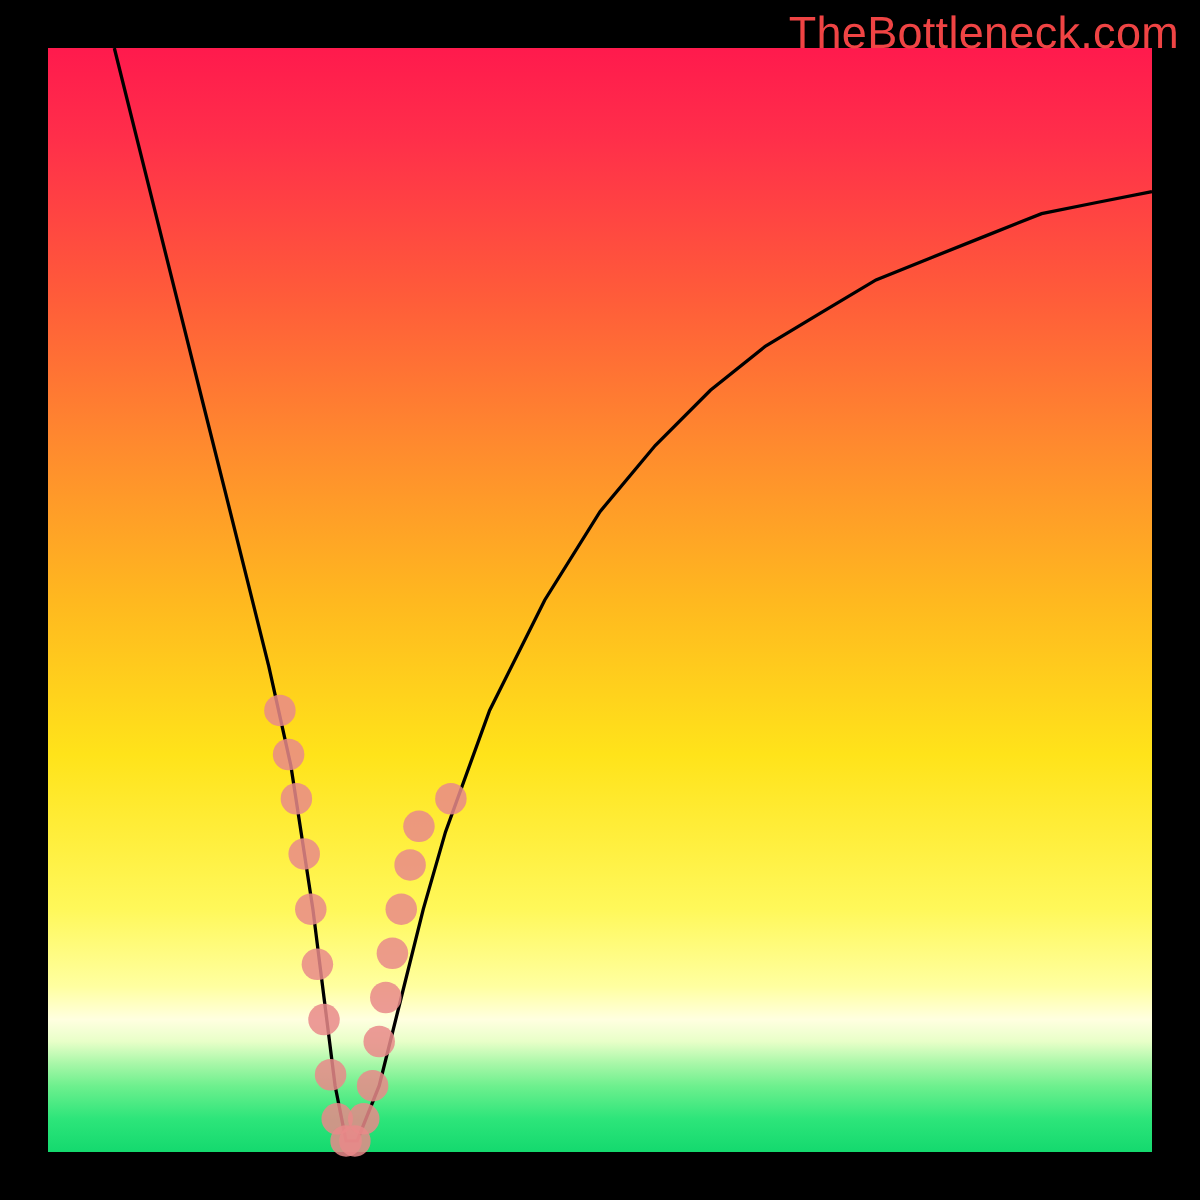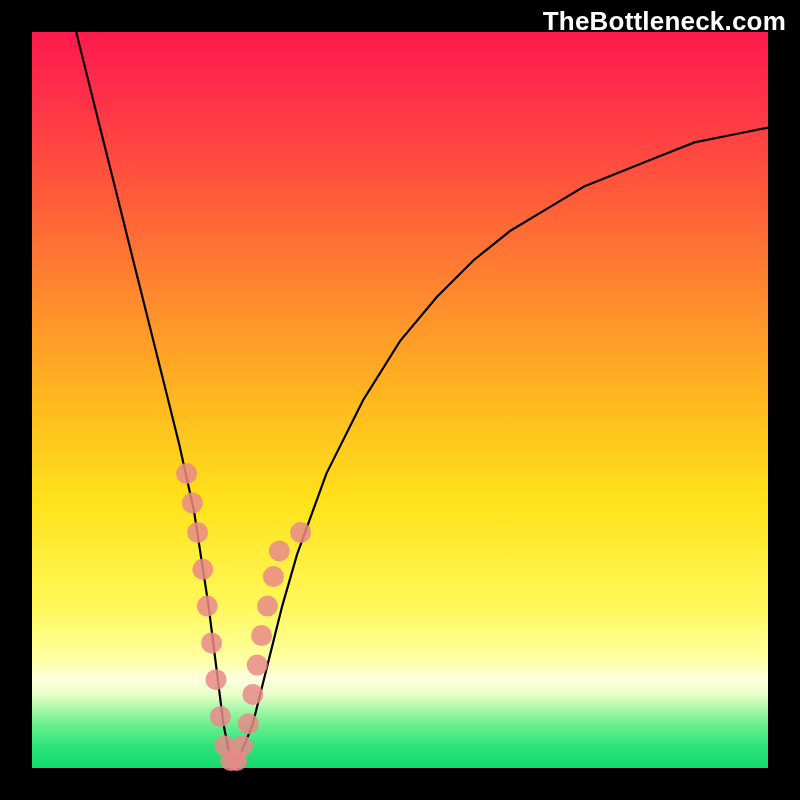--- a/index.html
+++ b/index.html
@@ -37,23 +37,23 @@
       #a8f7a8 92%,
       #6ef08e 94%,
       #2de57a 97%,
       #14d96e 100%
     );
   }
   .watermark {
     position: absolute;
     top: 6px;
     right: 14px;
-    color: #ffffff;
-    font-size: 26px;
-    font-weight: 700;
+    color: #ef4444;
+    font-size: 30px;
+    font-weight: 400;
     letter-spacing: 0.2px;
     pointer-events: none;
   }
   svg.curve {
     position: absolute;
     left: 0;
     top: 0;
     width: 736px;
     height: 736px;
     overflow: visible;

